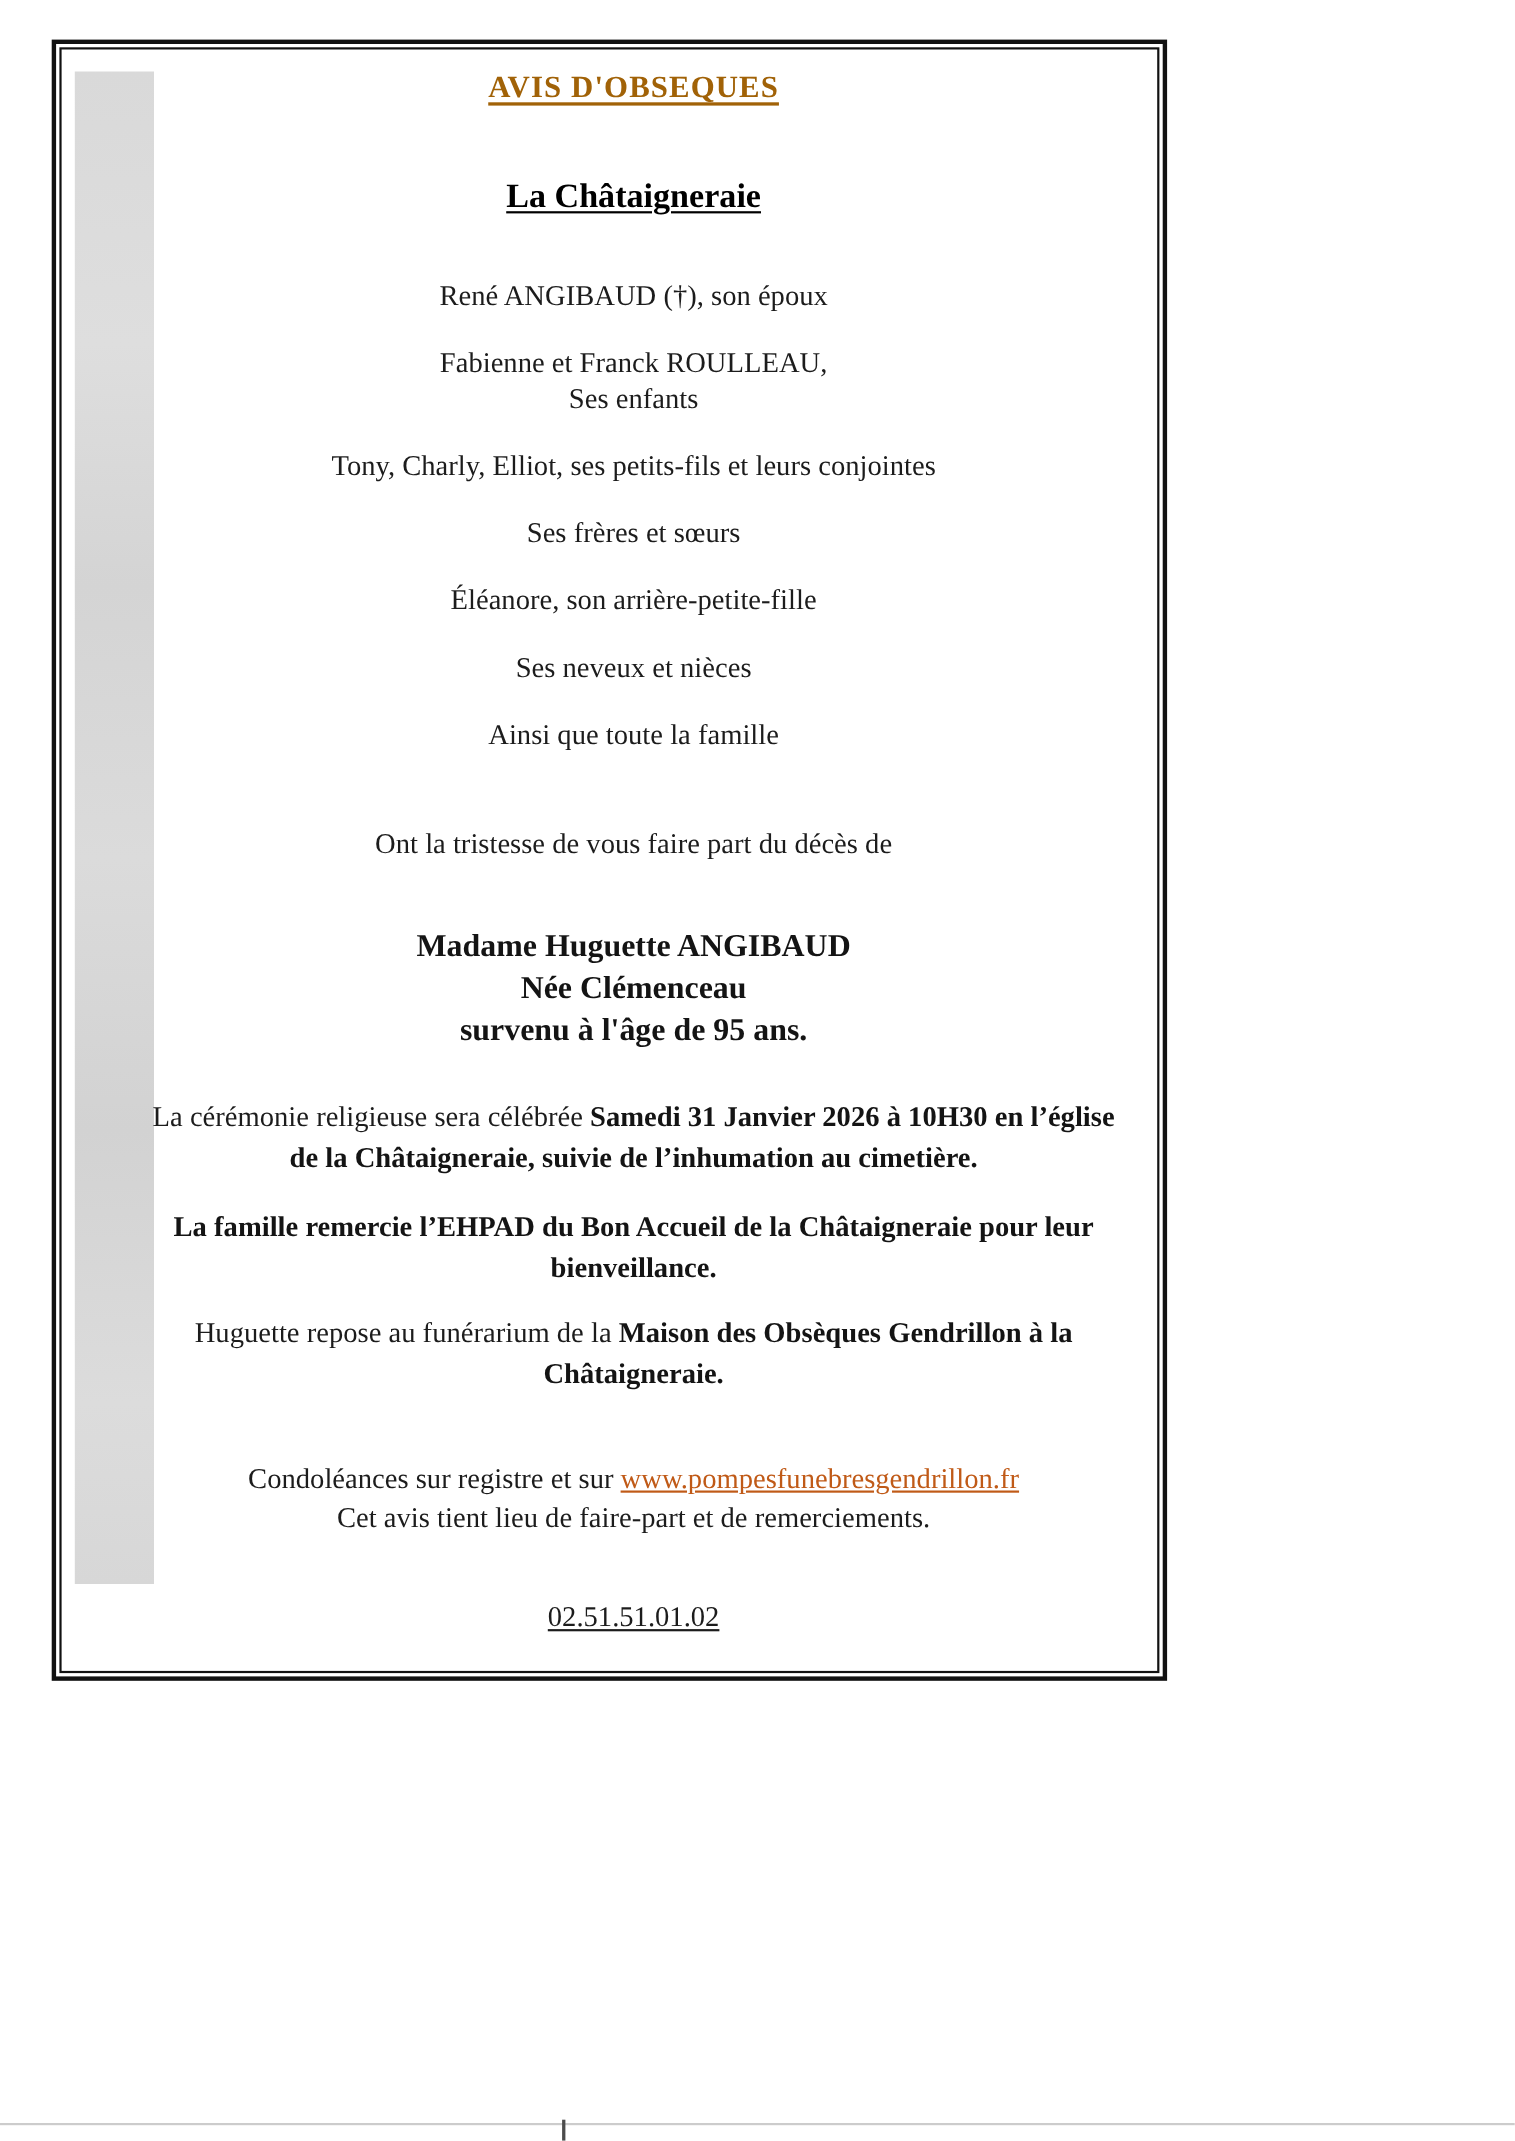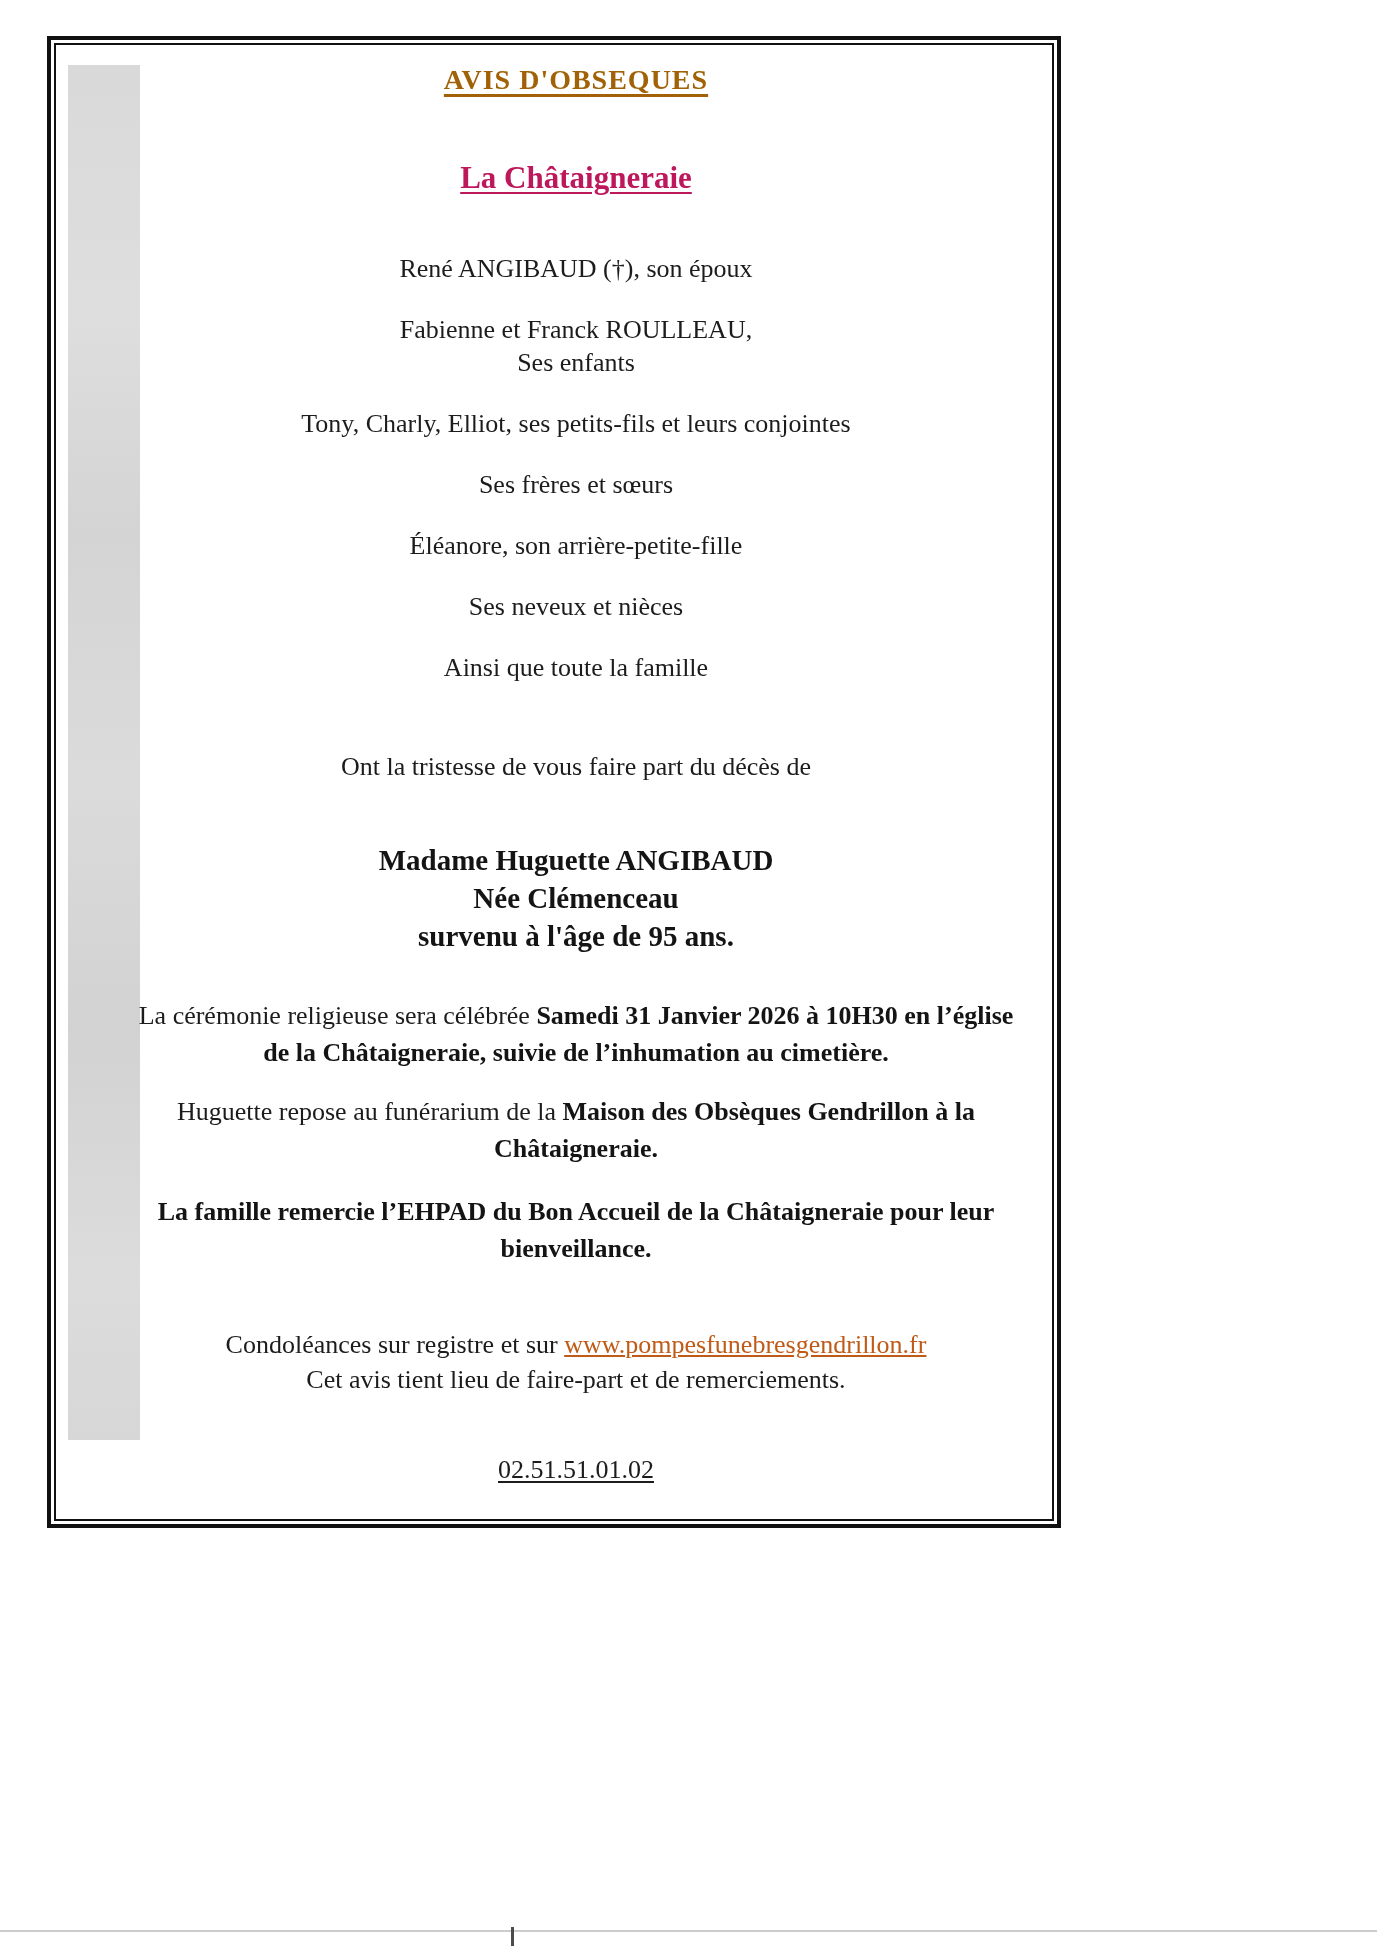--- a/index.html
+++ b/index.html
@@ -61,21 +61,21 @@
     text-align: center;
   }
   .subtitle {
     margin: 62px 0 0 0;
     font-size: 31px;
     line-height: 1.2;
     font-weight: bold;
     text-decoration: underline;
     text-decoration-thickness: 2px;
     text-underline-offset: 4px;
-    color: #be185d;
+    color: #000000;
   }
   .line {
     margin: 28px 0 0 0;
     font-size: 26px;
     line-height: 33px;
   }
   .first-line { margin-top: 56px; }
   .intro {
     margin: 66px 0 0 0;
     font-size: 26px;
@@ -168,23 +168,23 @@
       <p class="intro">Ont la tristesse de vous faire part du décès de</p>
 
       <div class="deceased">
         <p>Madame Huguette ANGIBAUD</p>
         <p>Née Clémenceau</p>
         <p>survenu à l'âge de 95 ans.</p>
       </div>
 
       <p class="para ceremony"><span>La cérémonie religieuse sera célébrée </span><b>Samedi 31 Janvier 2026 à 10H30 en l’église de la Châtaigneraie, suivie de l’inhumation au cimetière.</b></p>
 
+      <p class="para thanks">La famille remercie l’EHPAD du Bon Accueil de la Châtaigneraie pour leur bienveillance.</p>
+
       <p class="para repose"><span>Huguette repose au funérarium de la </span><b>Maison des Obsèques Gendrillon à la Châtaigneraie.</b></p>
-
-      <p class="para thanks">La famille remercie l’EHPAD du Bon Accueil de la Châtaigneraie pour leur bienveillance.</p>
 
       <p class="condolences"><span>Condoléances sur registre et sur </span><a class="link">www.pompesfunebresgendrillon.fr</a><br>
         <span>Cet avis tient lieu de faire-part et de remerciements.</span>
       </p>
 
       <div class="footer-block">
         <p><span class="u">02.51.51.01.02</span></p>
       </div>
 
     </div>

